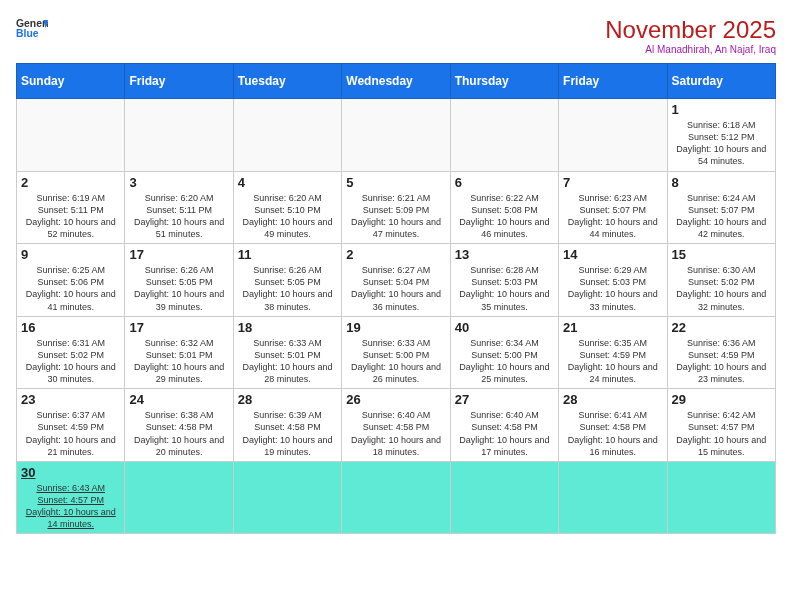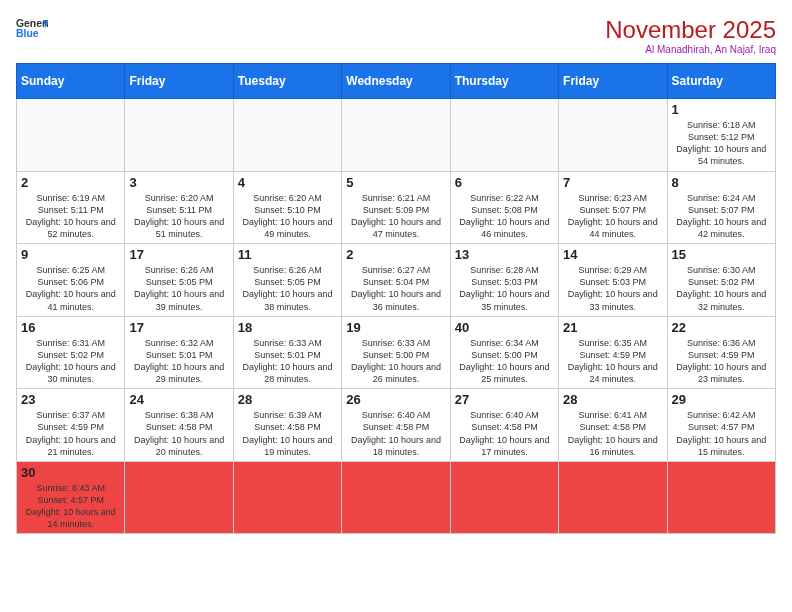--- a/index.html
+++ b/index.html
@@ -70,21 +70,22 @@
     .day-info {
       font-size: 9px;
       line-height: 1.35;
       color: #333;
       text-align: center;
     }
     .empty-cell {
       background: #f9f9f9;
     }
     .last-row td {
-      background: #ef4444;
+      background: #5eead4;
+      text-decoration: underline;
     }
   </style>
 </head>
 <body>
 
 <div class="header-area">
   <div class="logo">
     <svg class="logo-icon" viewBox="0 0 40 30" xmlns="http://www.w3.org/2000/svg">
       <text x="0" y="14" font-size="13" font-weight="bold" fill="#333">General</text>
       <text x="0" y="26" font-size="13" font-weight="bold" fill="#1a73e8">Blue</text>

